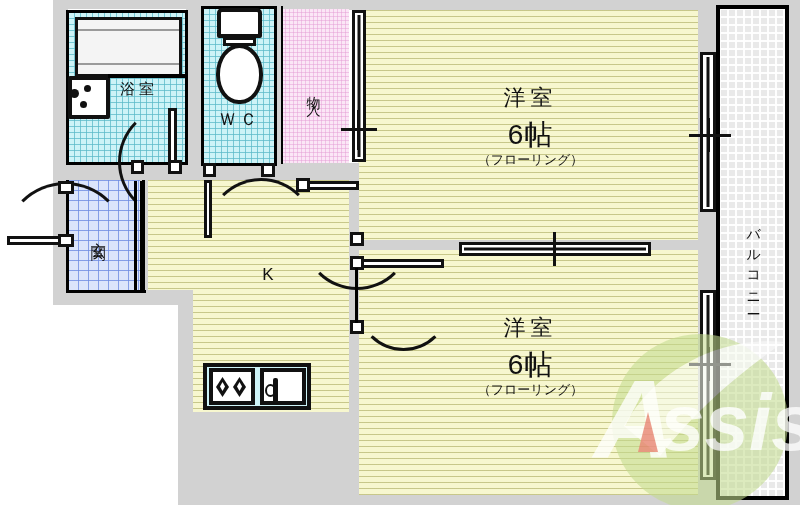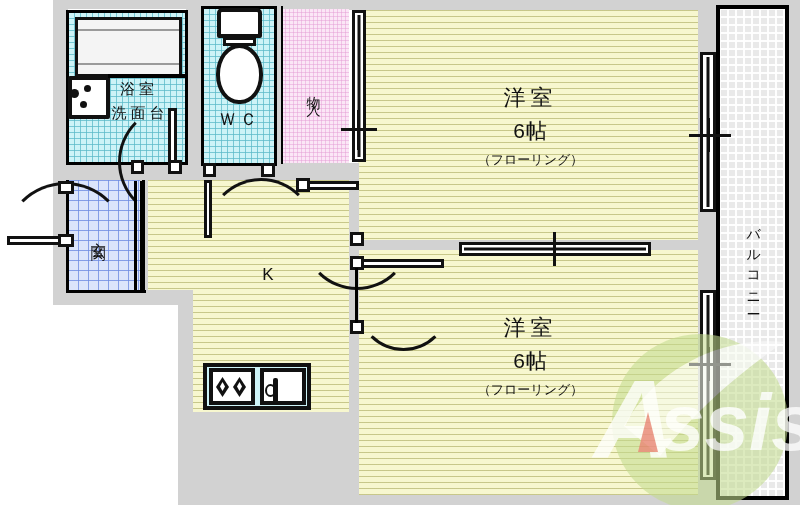--- a/index.html
+++ b/index.html
@@ -42,21 +42,21 @@
     background-color:#e9e9e9;
     background-image:
       repeating-linear-gradient(to right, rgba(255,255,255,.95) 0 2px, transparent 2px 8px),
       repeating-linear-gradient(to bottom, rgba(255,255,255,.95) 0 2px, transparent 2px 8px);
   }
 
   
   .lbl{position:absolute;color:#111;text-align:center;white-space:pre;line-height:1.22;
        font-family:"Liberation Sans","DejaVu Sans",sans-serif;}
   .lbl-room-name{font-size:22px;letter-spacing:5px;font-weight:500;}
-  .lbl-room-size{font-size:21px;letter-spacing:1px;}
+  .lbl-room-size{font-size:28px;letter-spacing:1px;}
   .lbl-room-mat{font-size:13px;letter-spacing:0px;}
   .lbl-small{font-size:15px;letter-spacing:4px;}
   .lbl-wc{font-size:17px;letter-spacing:4px;}
   .lbl-k{font-size:17px;}
   .lbl-vert{writing-mode:vertical-rl;text-orientation:upright;font-size:14px;letter-spacing:6px;}
   .lbl-vert2{writing-mode:vertical-rl;text-orientation:upright;font-size:15px;letter-spacing:5px;}
 
   
   .tub{position:absolute;border:3px solid #111;background:#f4f4f4;box-sizing:border-box;}
   .tub:before,.tub:after{content:"";position:absolute;left:0;right:0;height:0;border-top:2px solid #9a9a9a;}
@@ -172,21 +172,20 @@
   <div class="blk" style="left:142px;top:180px;width:3px;height:112px;"></div>
 
   <div class="tub" style="left:75px;top:17px;width:107px;height:60px;"></div>
   <div class="vanity" style="left:68px;top:76px;width:42px;height:43px;"></div>
   <div class="vdot" style="left:70px;top:89px;width:9px;height:9px;"></div>
   <div class="vdot" style="left:84px;top:85px;width:7px;height:7px;"></div>
   <div class="vdot" style="left:80px;top:101px;width:7px;height:7px;"></div>
   <div class="blk" style="left:108px;top:74px;width:78px;height:4px;"></div>
 
   <div class="lbl lbl-small" style="left:96px;top:80px;width:86px;">浴室</div>
-  <div class="lbl lbl-small" style="left:92px;top:104px;width:96px;">洗面台</div>
 
   <div class="swing" style="left:118px;top:105px;width:114px;height:114px;border-color:#111;border-top-color:transparent;border-right-color:transparent;border-bottom-color:transparent;"></div>
   <div class="leaf" style="left:168px;top:108px;width:9px;height:56px;"></div>
   <div class="jamb" style="left:131px;top:160px;width:13px;height:14px;"></div>
   <div class="jamb" style="left:168px;top:160px;width:14px;height:14px;"></div>
 
   <div class="toilet-tank" style="left:217px;top:8px;width:45px;height:30px;"></div>
   <div class="toilet-neck" style="left:223px;top:37px;width:33px;height:9px;"></div>
   <div class="toilet-bowl" style="left:216px;top:44px;width:47px;height:60px;"></div>
   <div class="lbl lbl-wc" style="left:206px;top:110px;width:68px;">ＷＣ</div>

